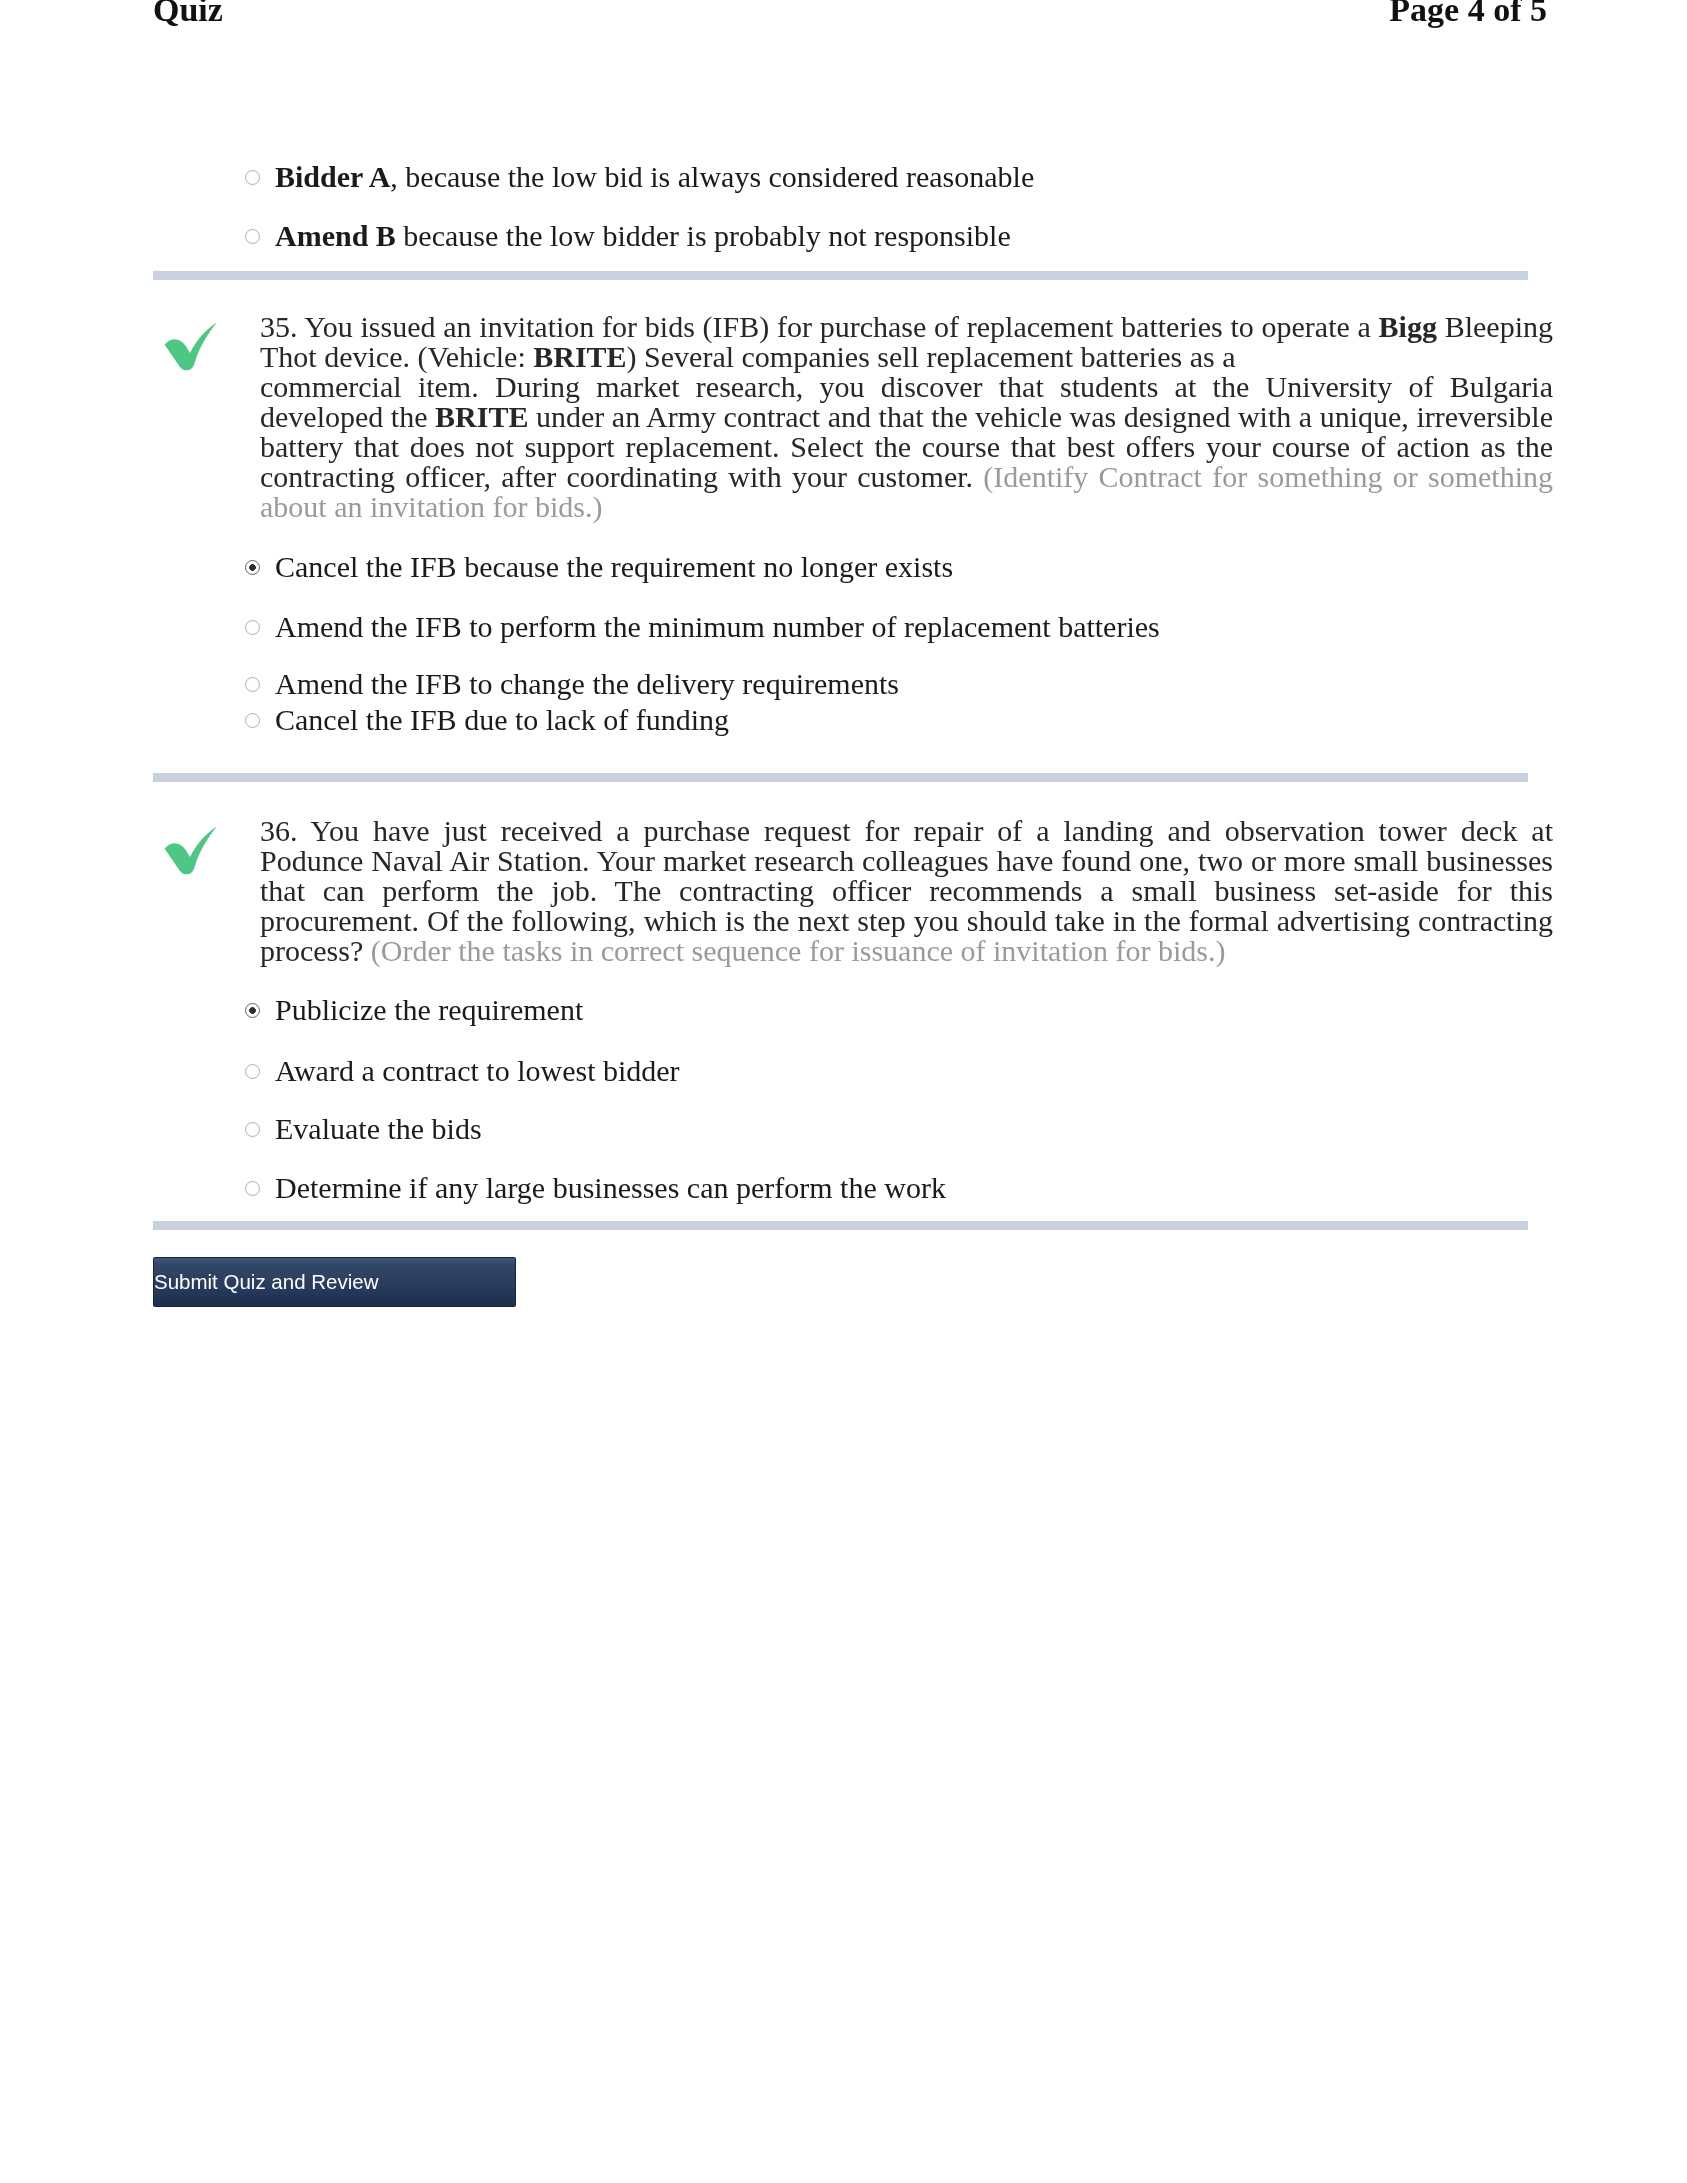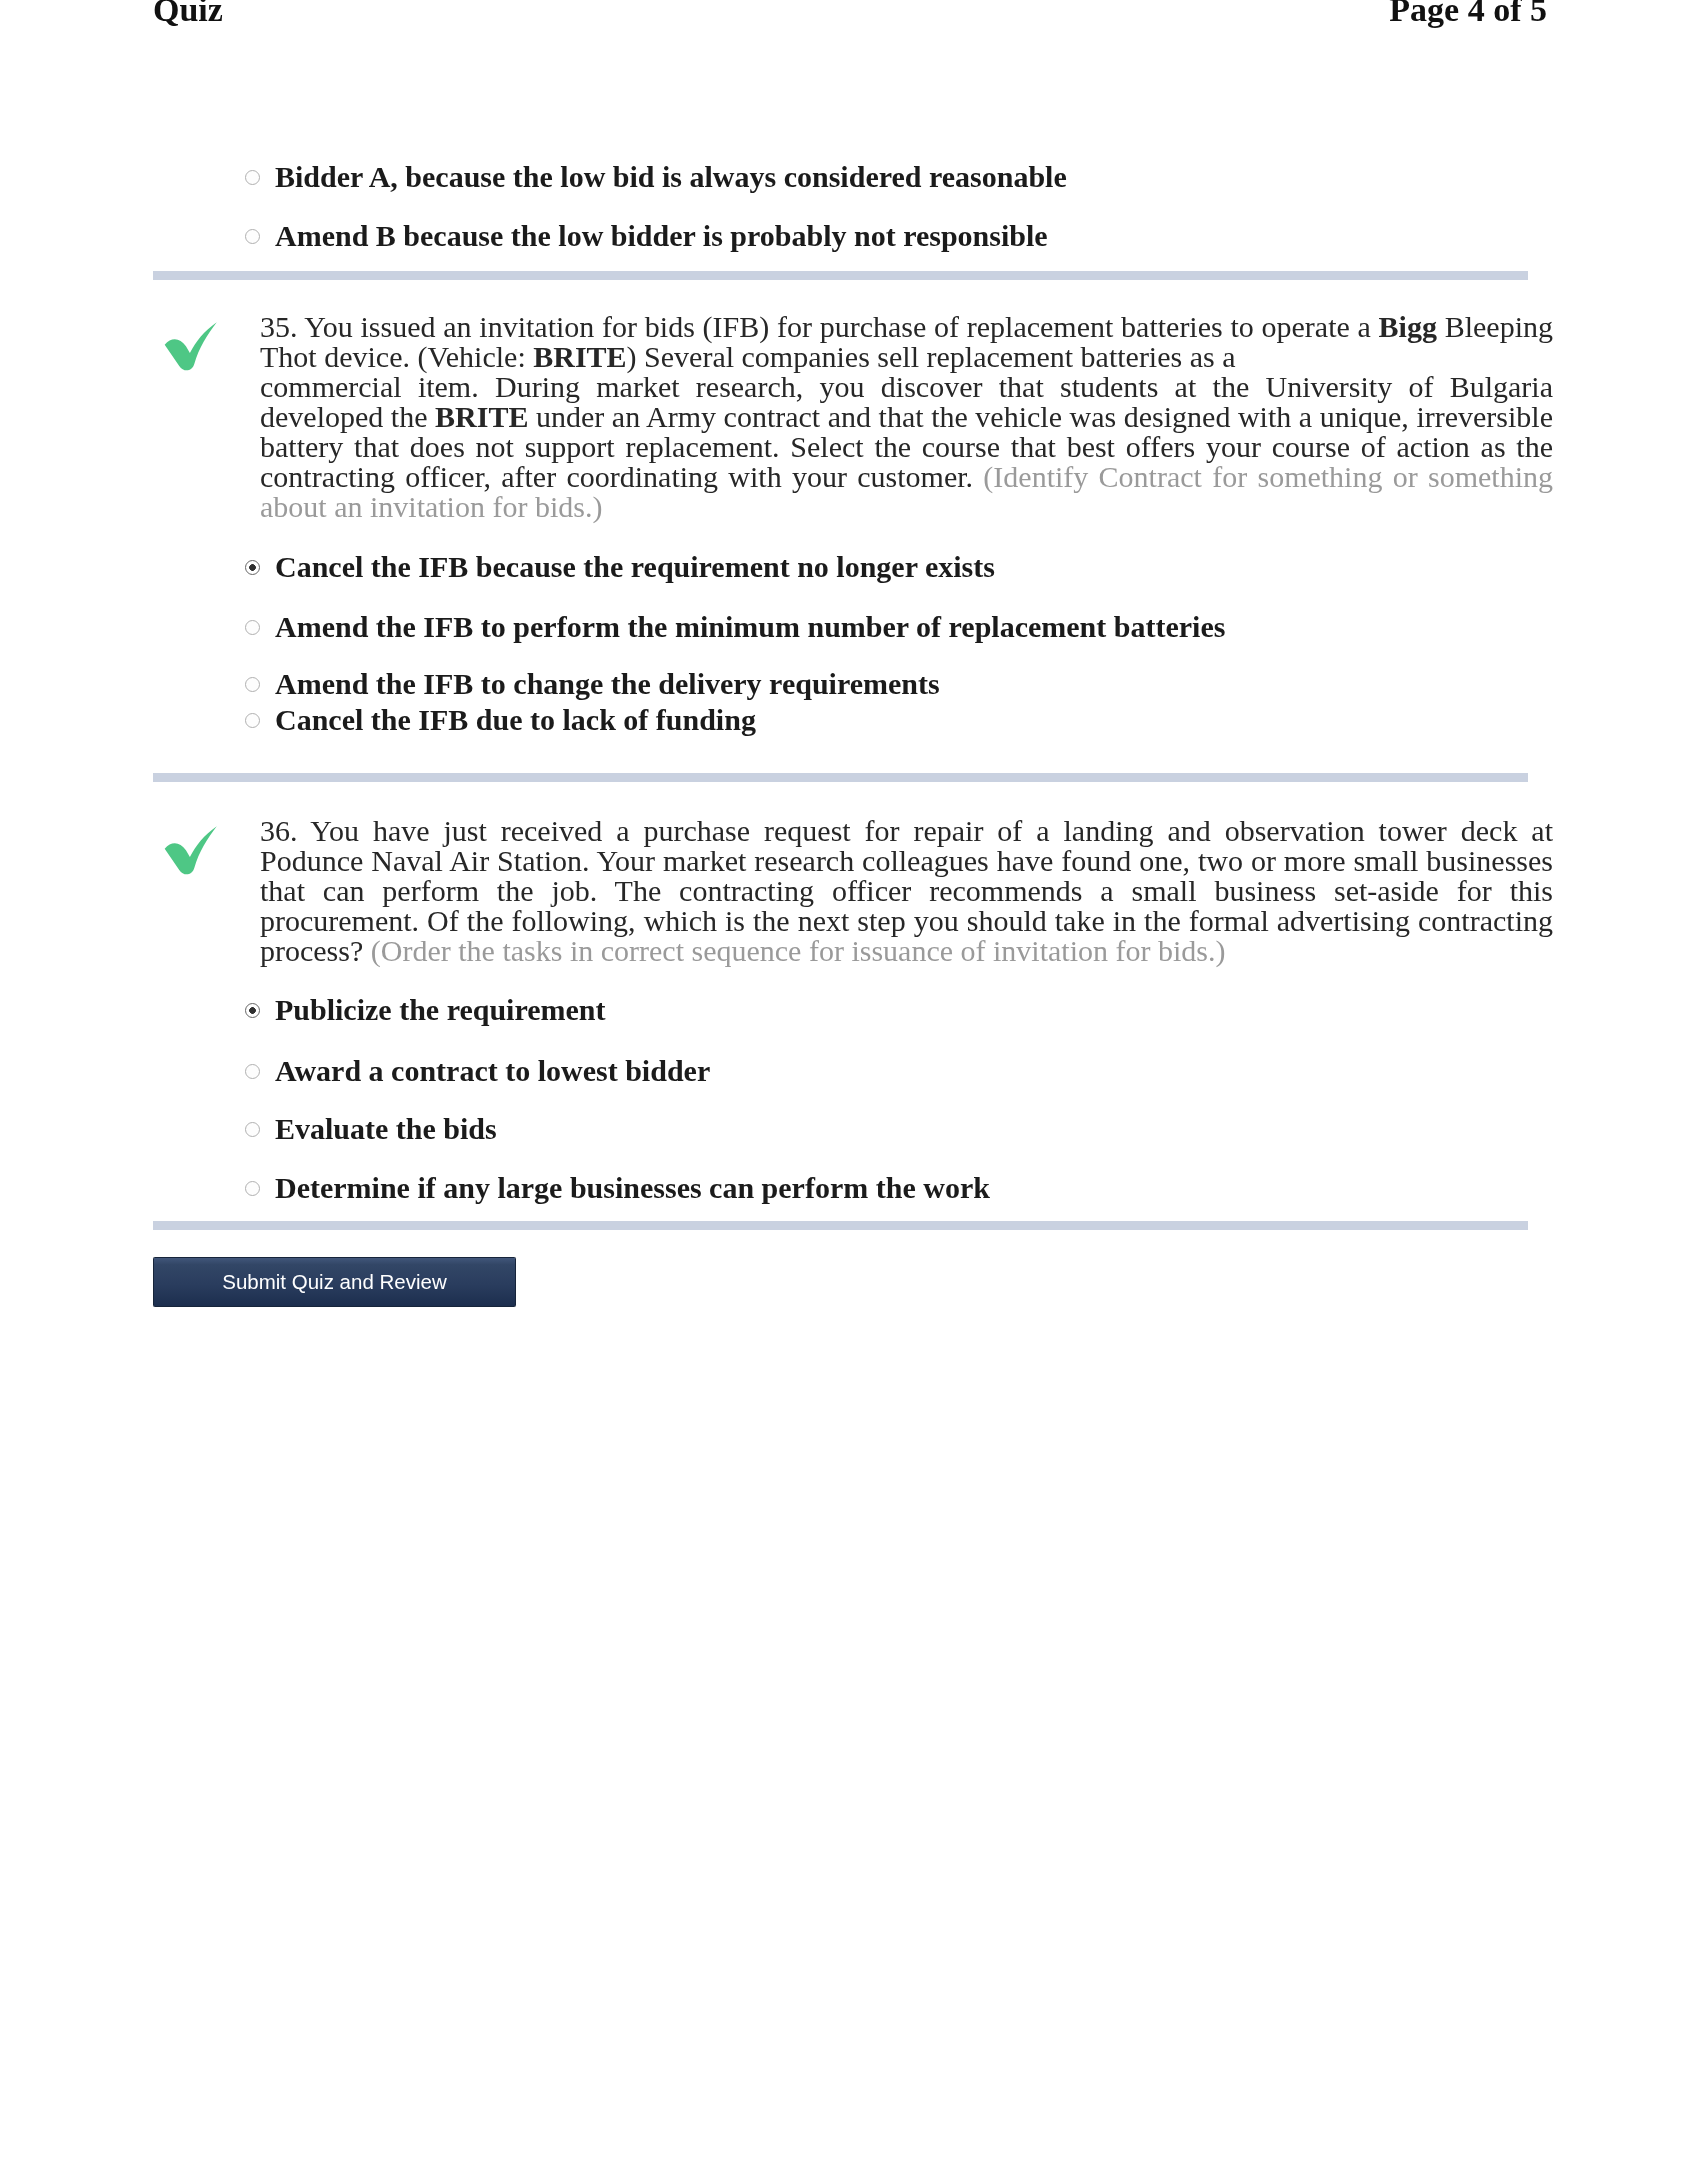--- a/index.html
+++ b/index.html
@@ -29,21 +29,21 @@
     color:#272727;
     margin-left:32px;
   }
   .stem .hint { color:#9a9a9a; }
 
   .opt {
     position:absolute;
     left:245px;
     font-size:30px;
     line-height:31px;
-    font-weight:bold;
+    font-weight:normal;
     white-space:nowrap;
     color:#1b1b1b;
   }
   .rb {
     display:inline-block;
     width:15px; height:15px;
     border:1.3px solid #b0b0b0;
     border-radius:50%;
     background:#fdfdfd;
     box-sizing:border-box;
@@ -63,21 +63,21 @@
     position:absolute;
     left:153px;
     width:361px; height:48px;
     border:0.7px solid #16243a;
     border-radius:1.3px;
     background:linear-gradient(180deg,#41567a 0%,#324666 14%,#2a3d5e 55%,#1c2e4e 100%);
     color:#ffffff;
     font-family:"Liberation Sans", sans-serif;
     font-size:20.5px;
     line-height:48px;
-    text-align:center;
+    text-align:left;
   }
 </style>
 </head>
 <body>
 
 <div class="page">
 
   <div class="hdr-left">Quiz</div>
   <div class="hdr-right">Page 4 of 5</div>
 

